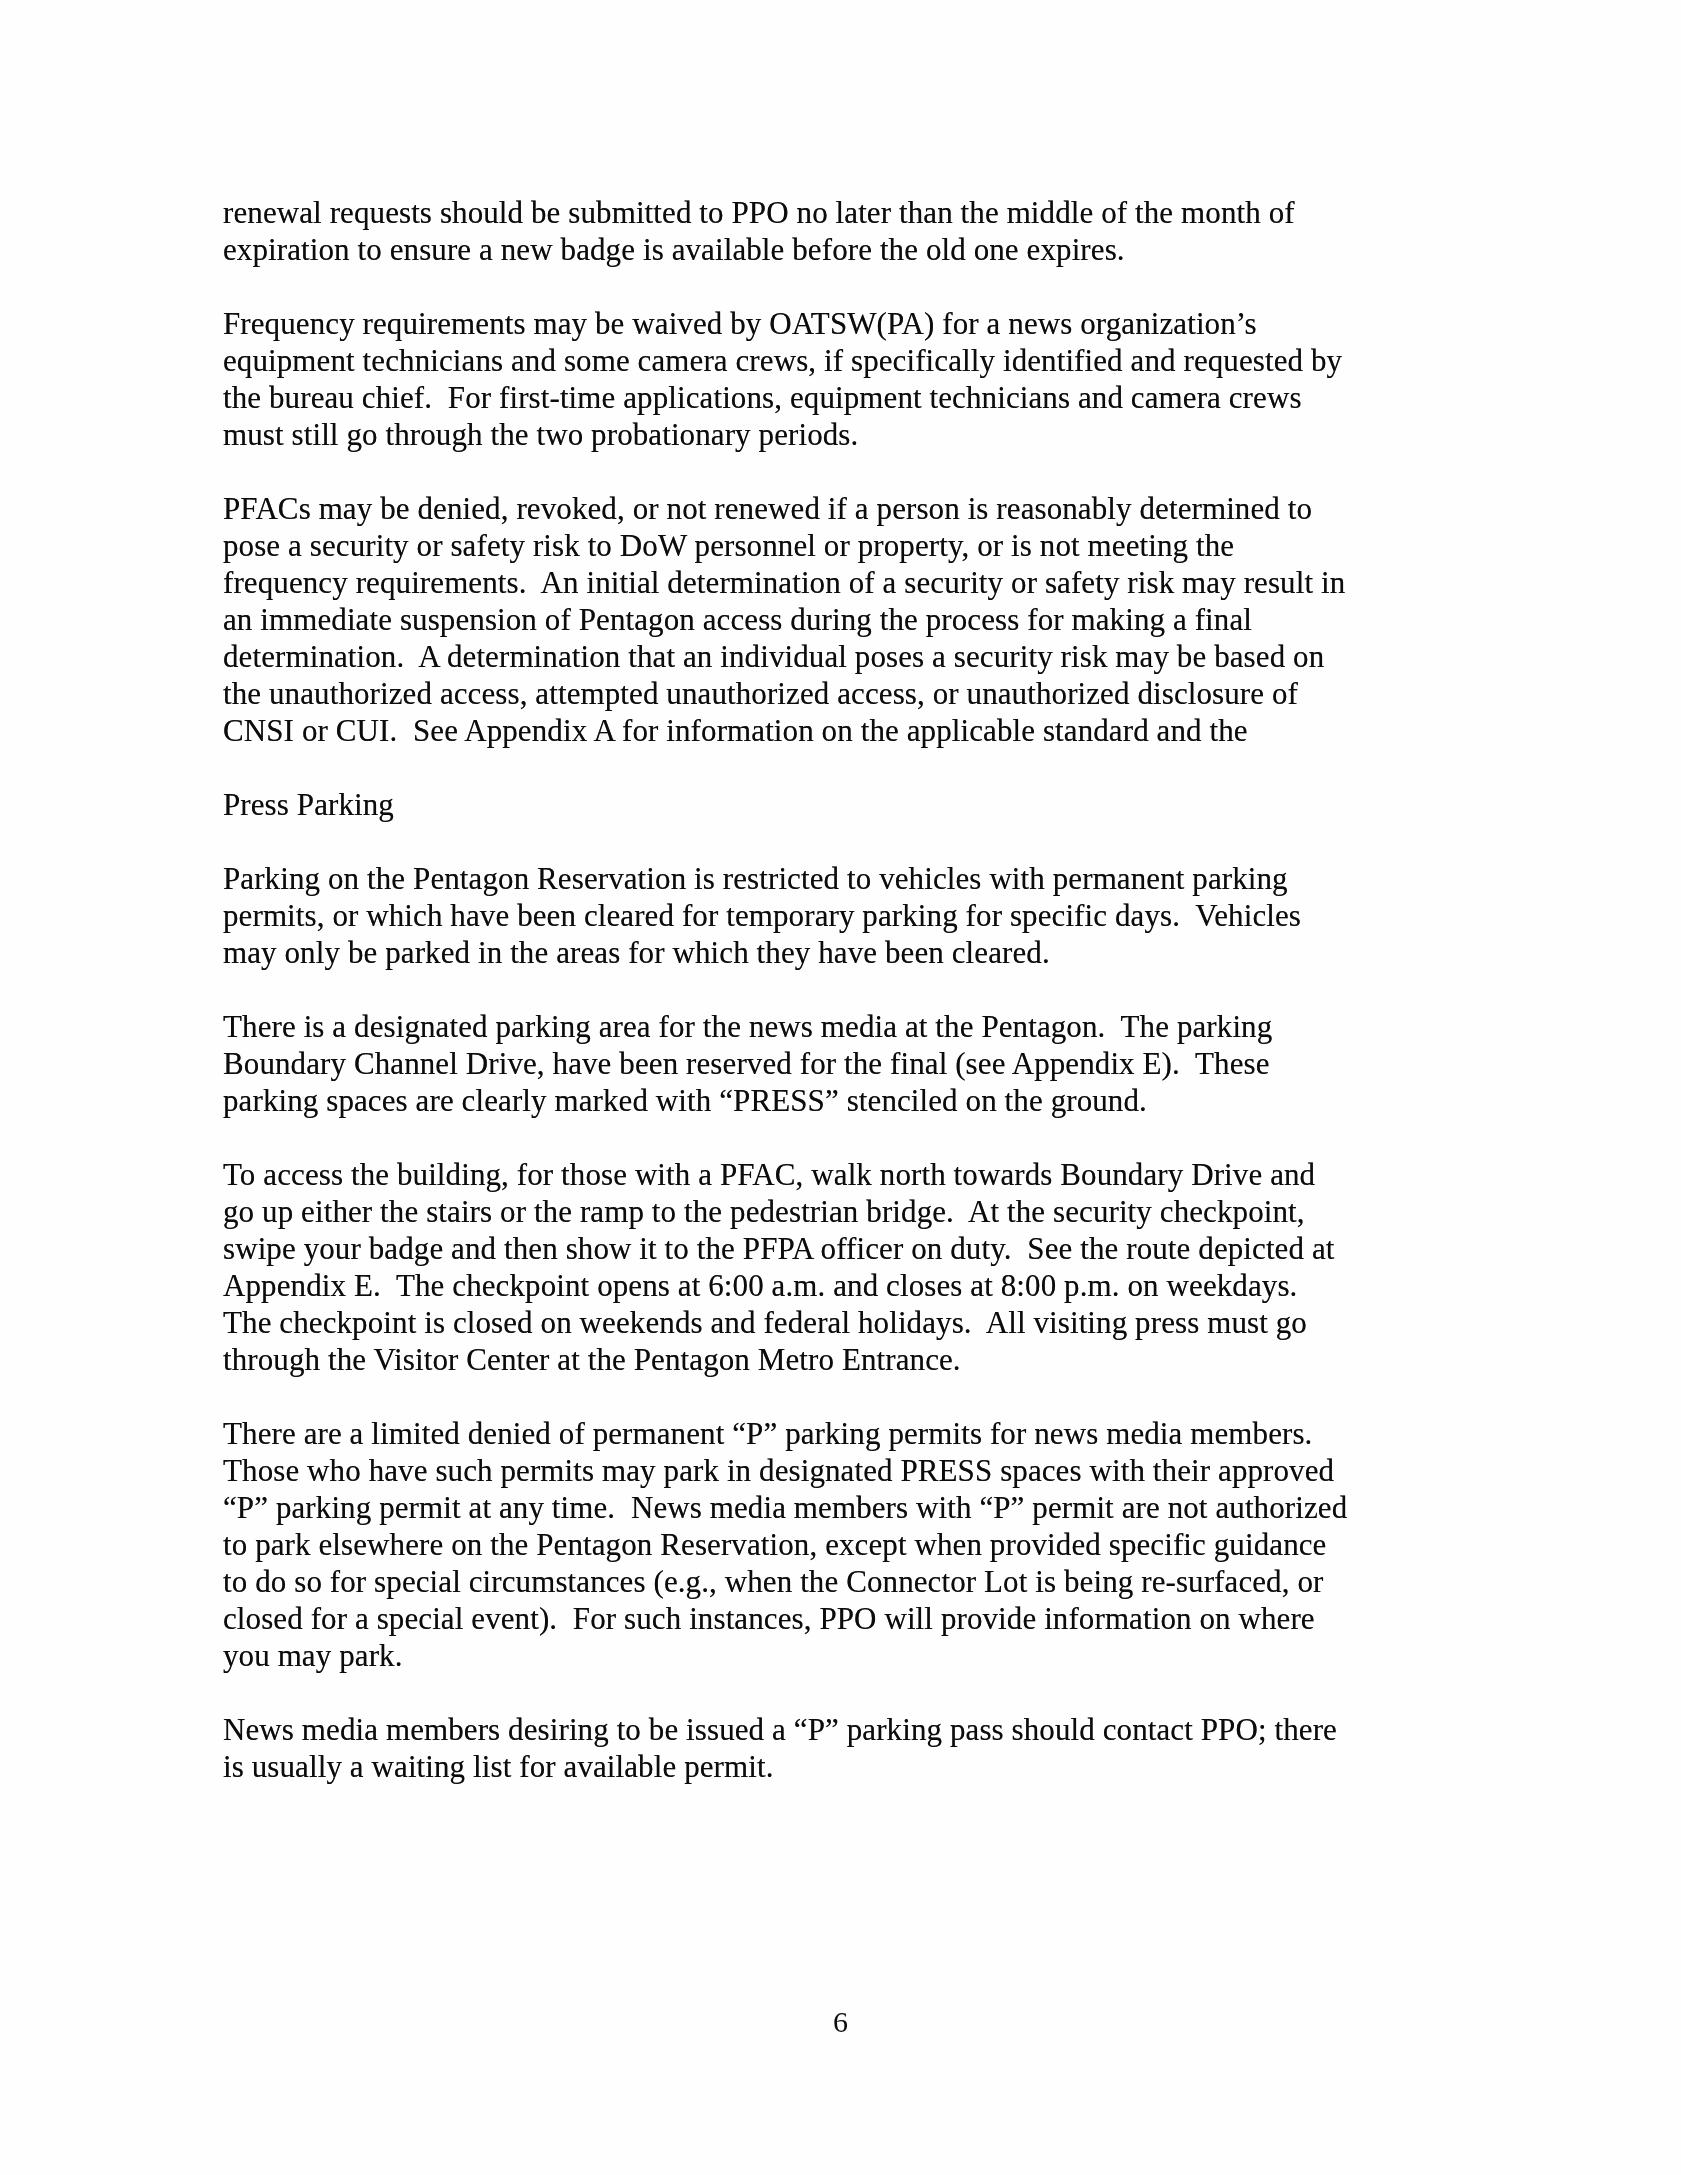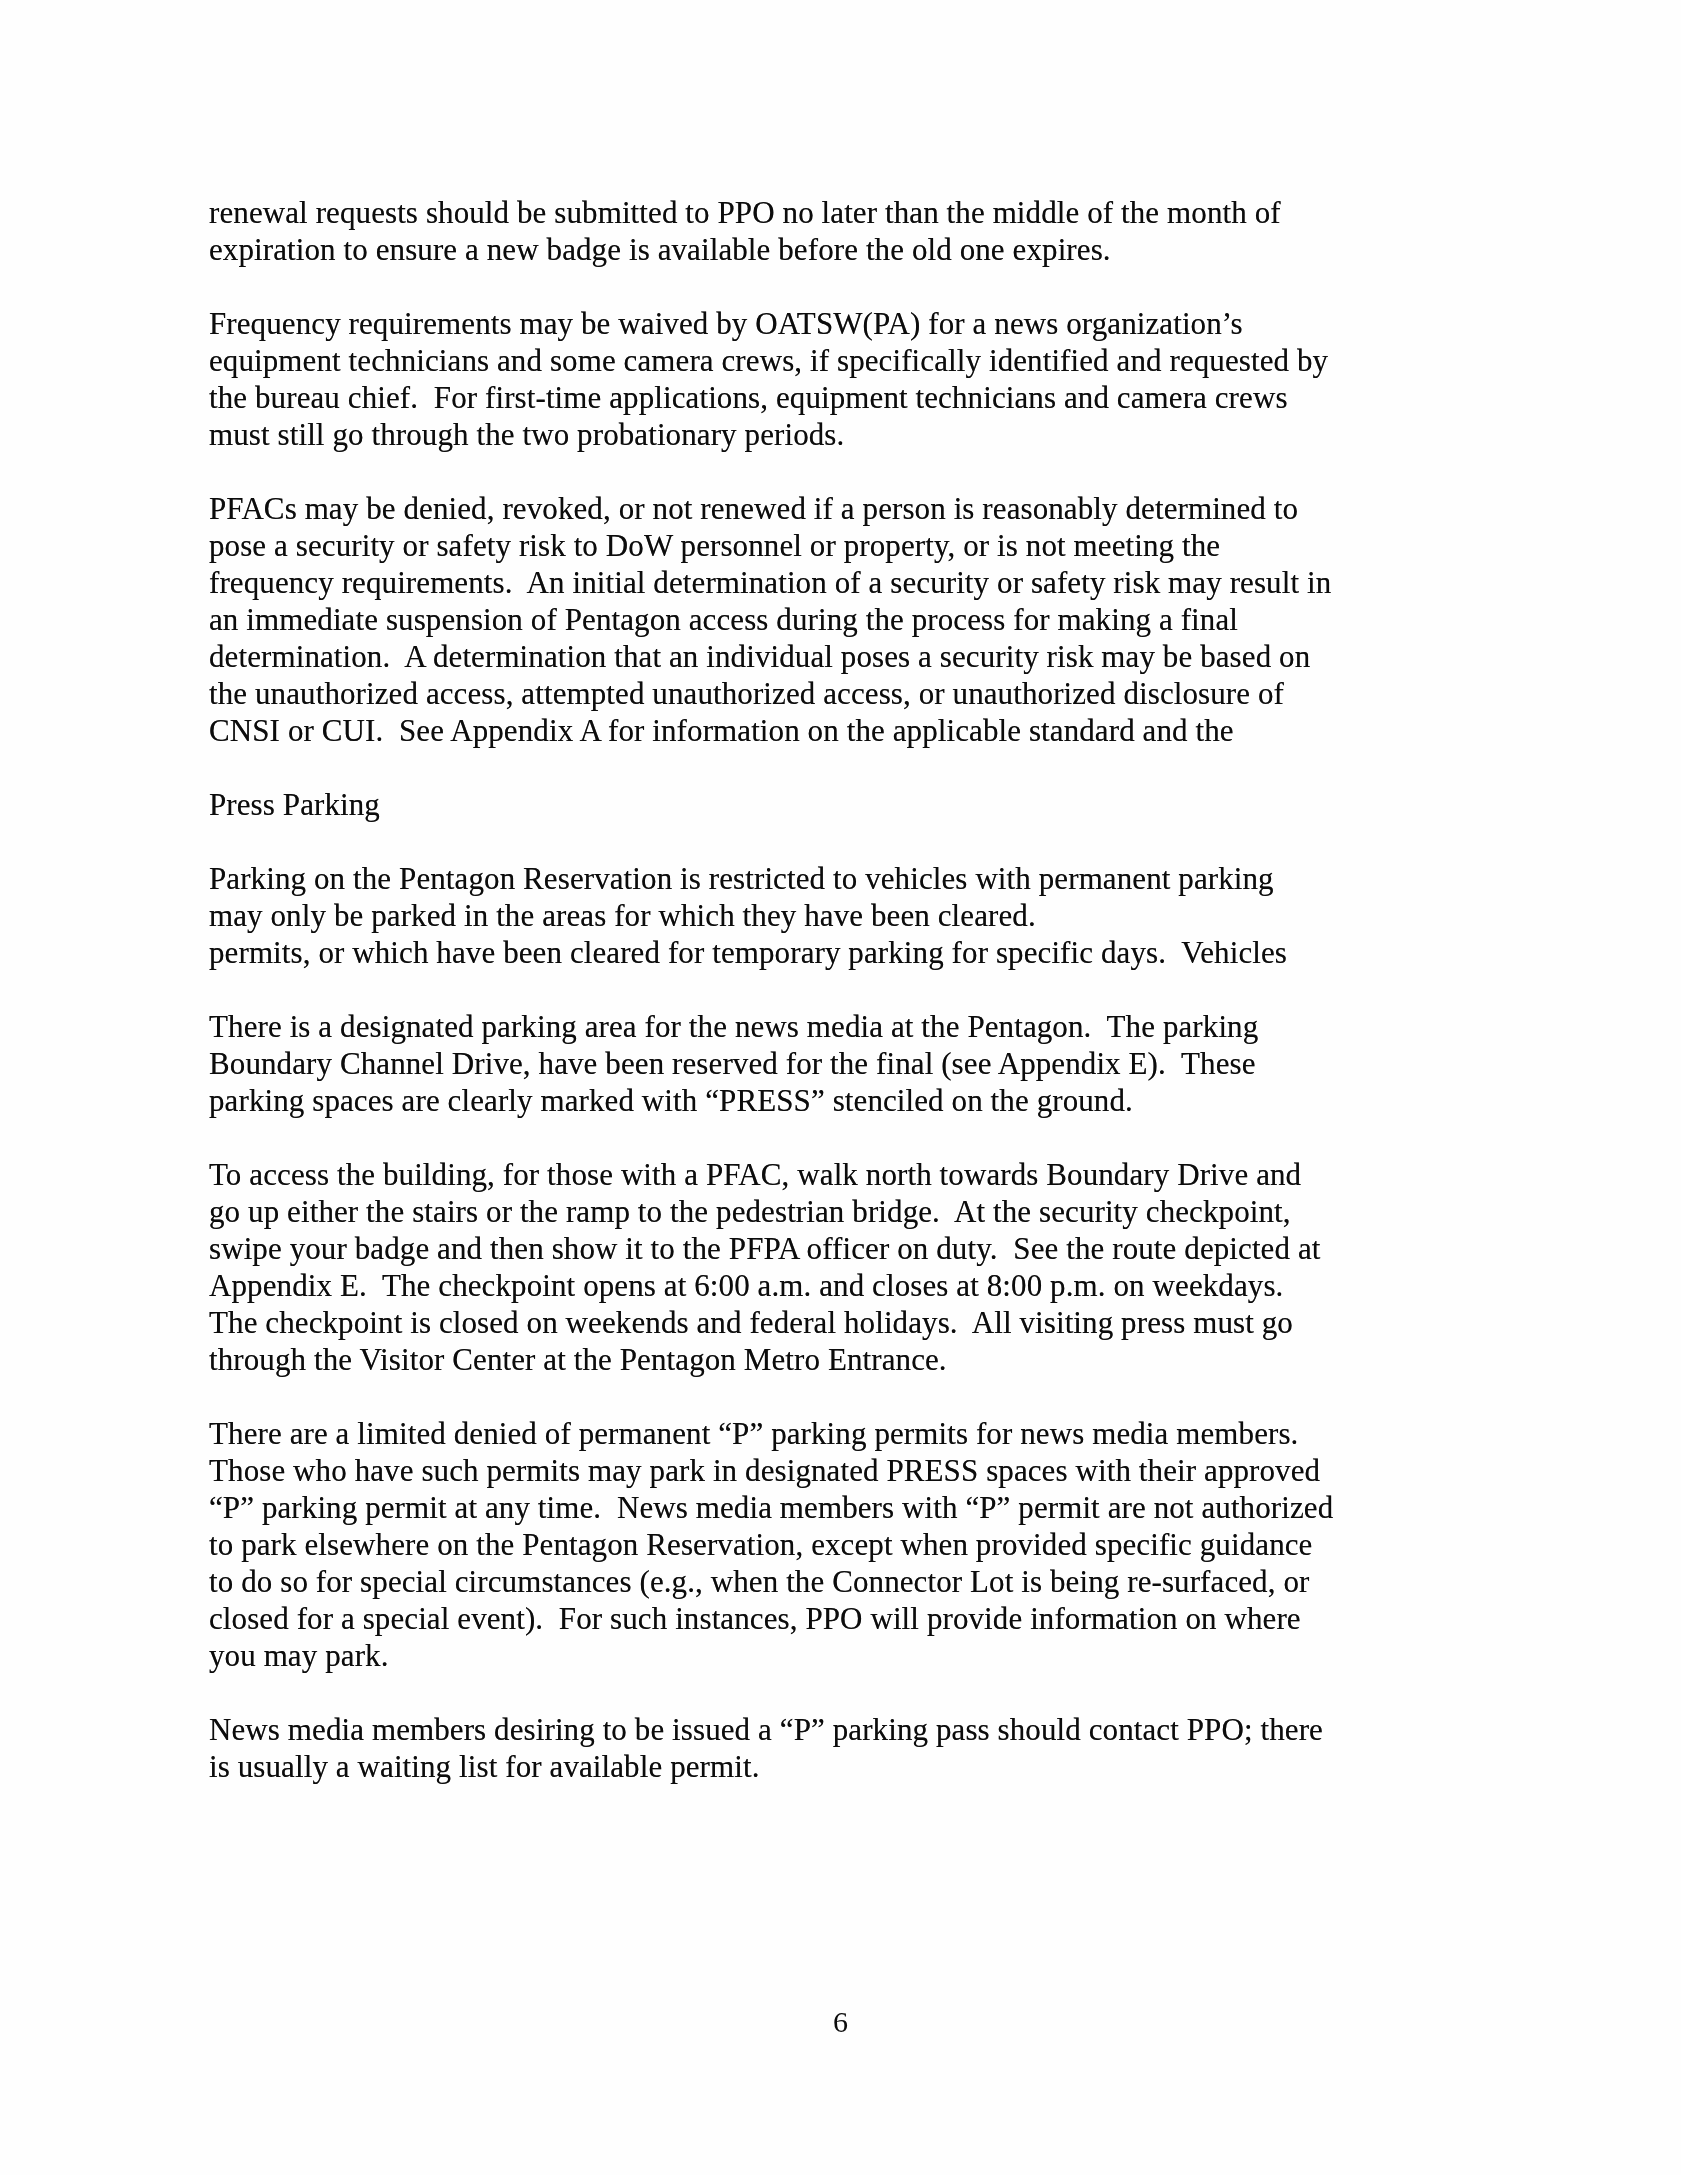--- a/index.html
+++ b/index.html
@@ -15,21 +15,21 @@
     color: #0c0c0c;
     overflow: hidden;
   }
   .page {
     position: absolute;
     inset: 0;
     background: #fefefe;
   }
   .doc-body {
     position: absolute;
-    left: 209px;
+    left: 223px;
     top: 194px;
     width: 1257px;
   }
   .para {
     margin: 0 0 37px 0;
     font-size: 31px;
     line-height: 37px;
     letter-spacing: 0.1px;
   }
   .line {
@@ -76,22 +76,22 @@
         <span class="line">an immediate suspension of Pentagon access during the process for making a final</span>
         <span class="line">determination.  A determination that an individual poses a security risk may be based on</span>
         <span class="line">the unauthorized access, attempted unauthorized access, or unauthorized disclosure of</span>
         <span class="line">CNSI or CUI.  See Appendix A for information on the applicable standard and the</span>
       </p>
       <p class="para heading">
         <span class="line">Press Parking</span>
       </p>
       <p class="para">
         <span class="line">Parking on the Pentagon Reservation is restricted to vehicles with permanent parking</span>
+        <span class="line">permits, or which have been cleared for temporary parking for specific days.  Vehicles</span>
         <span class="line">may only be parked in the areas for which they have been cleared.</span>
-        <span class="line">permits, or which have been cleared for temporary parking for specific days.  Vehicles</span>
       </p>
       <p class="para">
         <span class="line">There is a designated parking area for the news media at the Pentagon.  The parking</span>
         <span class="line">Boundary Channel Drive, have been reserved for the final (see Appendix E).  These</span>
         <span class="line">parking spaces are clearly marked with “PRESS” stenciled on the ground.</span>
       </p>
       <p class="para">
         <span class="line">To access the building, for those with a PFAC, walk north towards Boundary Drive and</span>
         <span class="line">go up either the stairs or the ramp to the pedestrian bridge.  At the security checkpoint,</span>
         <span class="line">swipe your badge and then show it to the PFPA officer on duty.  See the route depicted at</span>

